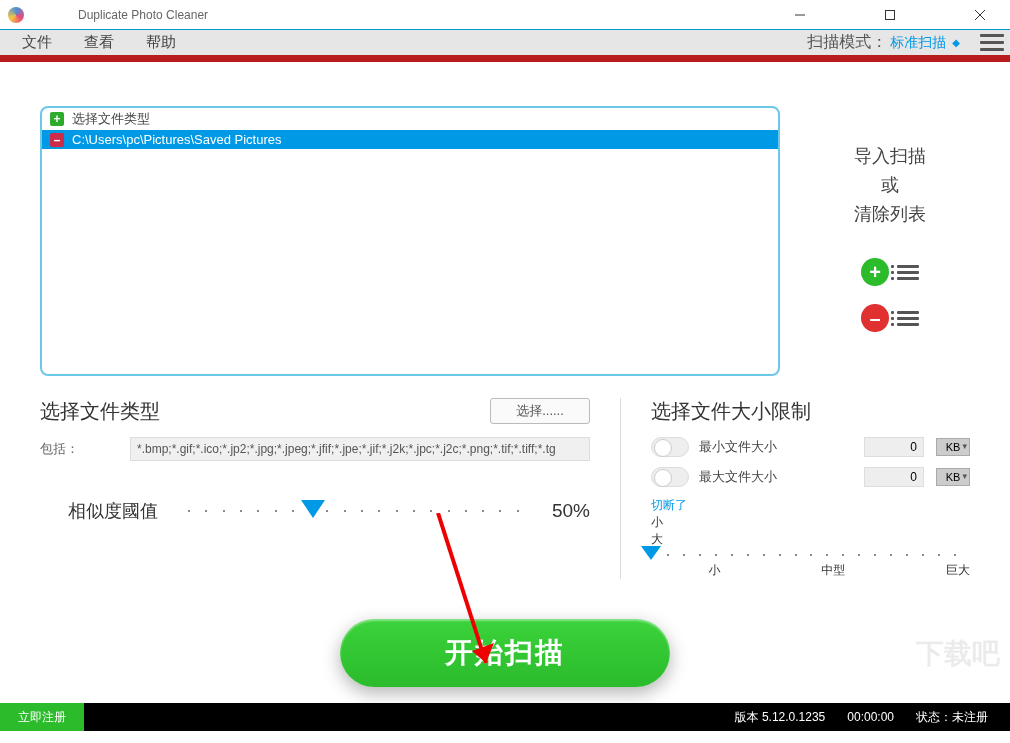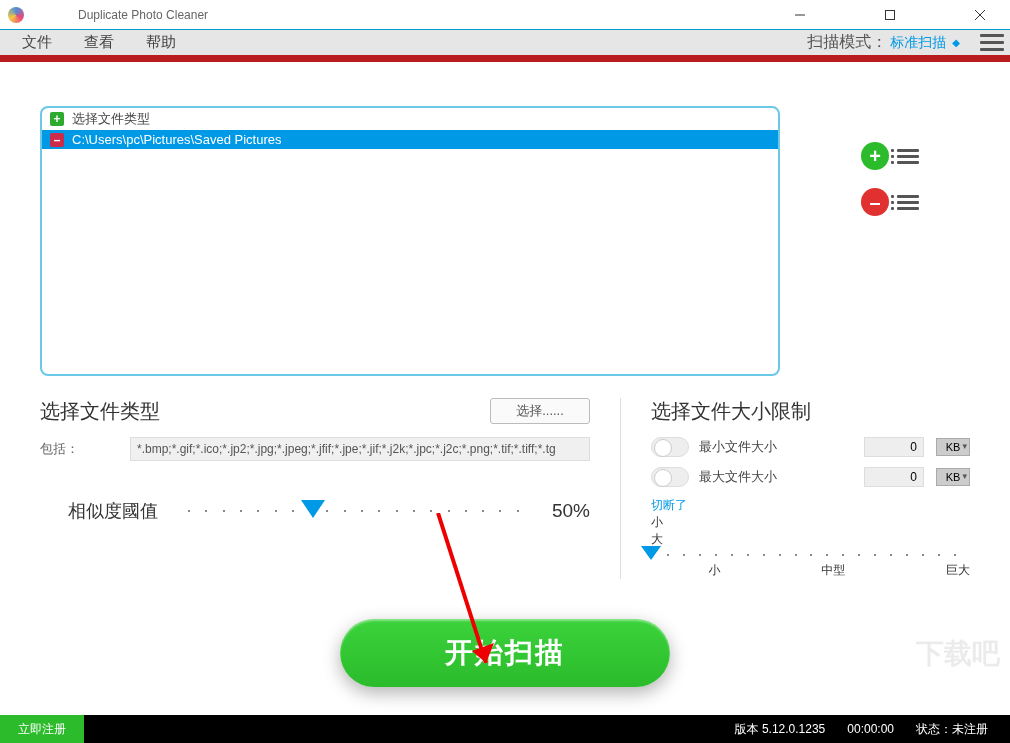--- a/index.html
+++ b/index.html
@@ -78,21 +78,21 @@
 .cutoff-bottom { display: flex; justify-content: space-between; font-size: 12px; color: #333; margin-top: 6px; }
 
 
 .startwrap { position: absolute; left: 50%; bottom: 18px; transform: translateX(-50%); }
 .startbtn { width: 330px; height: 68px; border-radius: 34px; background: linear-gradient(#3bd33b,#2bbb2b); box-shadow: 0 6px 18px rgba(0,0,0,0.3), inset 0 2px 2px rgba(255,255,255,0.4); color: #fff; font-size: 28px; font-weight: bold; display: flex; align-items: center; justify-content: center; letter-spacing: 2px; cursor: default; }
 
 
 .arrow { position: absolute; top: 445px; left: 428px; width: 80px; height: 180px; pointer-events: none; }
 
 
-.statusbar { position: absolute; bottom: 0; left: 0; right: 0; height: 28px; background: #000; color: #fff; display: flex; align-items: center; font-size: 12px; }
+.statusbar { position: absolute; bottom: 12px; left: 0; right: 0; height: 28px; background: #000; color: #fff; display: flex; align-items: center; font-size: 12px; }
 .statusbar .regbtn { background: #2bbb2b; height: 100%; padding: 0 18px; display: flex; align-items: center; }
 .statusbar .spacer { flex: 1; }
 .statusbar .item { margin-right: 22px; }
 
 .watermark { position:absolute; right:10px; bottom:32px; font-size:28px; color:rgba(0,0,0,0.08); font-weight:bold; pointer-events:none; }
 </style>
 </head>
 <body>
 
 <div class="titlebar">
@@ -137,20 +137,25 @@
       <div class="folder-row add">
         <div class="sq">+</div>
         <span>选择文件类型</span>
       </div>
       <div class="folder-row path">
         <div class="sq">–</div>
         <span>C:\Users\pc\Pictures\Saved Pictures</span>
       </div>
     </div>
     <div class="sidebuttons">
+      <div class="lbl">
+        <span>导入扫描</span><br>
+        <span>或</span><br>
+        <span>清除列表</span>
+      </div>
       <div class="iconbtn add">
         <div class="circ">+</div>
         <div class="lines">
             <span></span>
             <span></span>
             <span></span>
           </div>
       </div>
       <div class="iconbtn del">
         <div class="circ">–</div>

